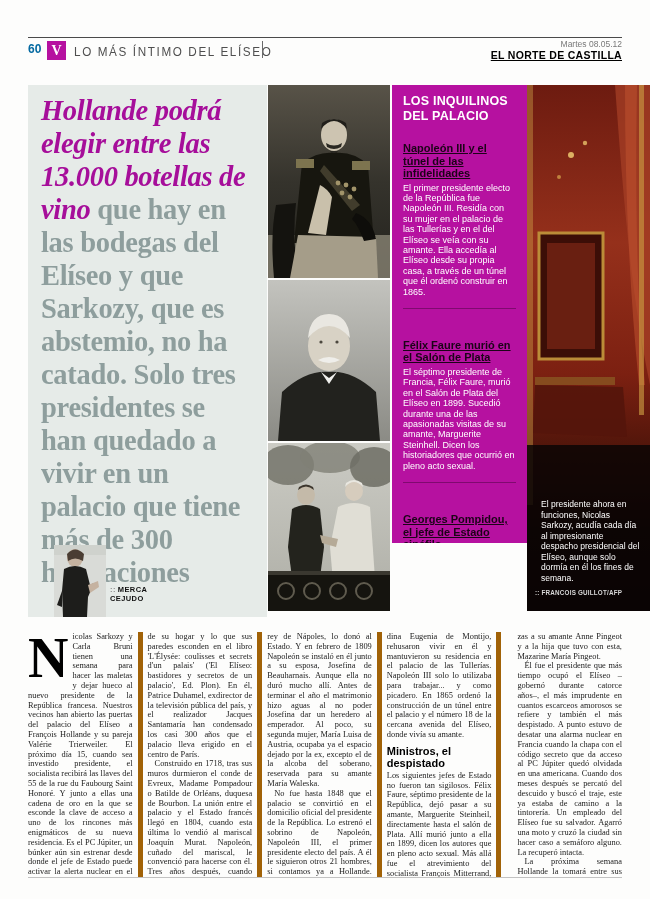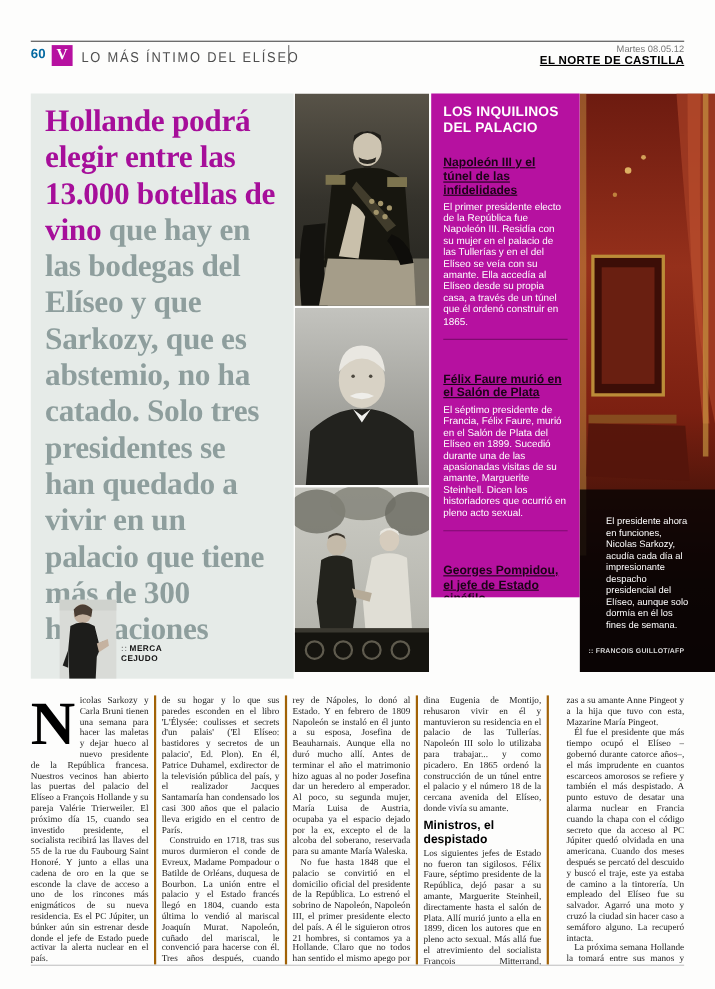--- a/index.html
+++ b/index.html
@@ -16,21 +16,21 @@
          color:#4f4f4f;letter-spacing:1.8px;transform:scaleX(.9);transform-origin:left center;white-space:nowrap;}
   .title-bar{position:absolute;left:262px;top:41px;width:1px;height:17px;background:#6a6a6a;}
   .issue{position:absolute;right:28px;top:39px;text-align:right;}
   .issue .date{font:8.5px/10px "Liberation Sans",sans-serif;color:#787878;}
   .issue .masthead{font:bold 10.5px/12px "Liberation Sans",sans-serif;color:#000;letter-spacing:.3px;text-decoration:underline;}
 
   
   .feature{position:absolute;left:28px;top:85px;width:239px;height:532px;background:#e6ebe8;box-sizing:border-box;}
   .feature h1{margin:9px 12px 0 13px;font-family:"Liberation Serif",serif;font-weight:bold;
               font-size:28.5px;line-height:33px;letter-spacing:-.3px;}
-  .feature .hl{color:#a60e9a;}
+  .feature .hl{color:#a60e9a;font-style:italic;}
   .feature .rest{color:#8e9e9d;}
   .author-photo{position:absolute;left:26px;bottom:0;width:52px;height:72px;display:block;}
   .byline{position:absolute;left:82px;bottom:14px;font:bold 7.5px/9px "Liberation Sans",sans-serif;
           color:#111;letter-spacing:.4px;}
   .byline .mark{color:#8a8a8a;margin-right:2px;}
 
   
   .photo{position:absolute;display:block;}
   .photo-napoleon{left:268px;top:85px;width:122px;height:193px;}
   .photo-faure{left:268px;top:280px;width:122px;height:161px;}
@@ -41,28 +41,28 @@
               box-sizing:border-box;padding:9px 11px;overflow:hidden;}
   .inquilinos h2{margin:0 0 18px;font:bold 12.5px/15px "Liberation Sans",sans-serif;color:#fff;letter-spacing:.2px;}
   .inquilinos h3{margin:0 0 3px;font:bold 11px/12.5px "Liberation Sans",sans-serif;color:#1c0318;text-decoration:underline;}
   .sb-body{margin:0;font:9px/10.4px "Liberation Sans",sans-serif;color:#fff;}
   .sb-div{border:0;border-top:1px solid rgba(92,6,80,.6);margin:11px 0 30px;}
 
   
   .palace{position:absolute;left:527px;top:85px;width:123px;height:526px;margin:0;}
   .palace svg{display:block;}
   .palace figcaption{position:absolute;left:8px;right:3px;bottom:14px;}
-  .palace .cap{margin:16px;font:8.5px/10.5px "Liberation Sans",sans-serif;color:#fff;}
+  .palace .cap{margin:6px;font:8.5px/10.5px "Liberation Sans",sans-serif;color:#fff;}
   .palace .credit{display:block;margin-top:3px;font:bold 6.3px/8px "Liberation Sans",sans-serif;
                   color:#d8d8d8;letter-spacing:.2px;}
 
   
   .article{position:absolute;left:28px;top:632px;width:594px;height:245px;display:flex;overflow:hidden;}
   .col{flex:1 1 0;padding:0 5px;box-sizing:border-box;}
-  .col + .col{border-left:2px solid #a16207;}
+  .col + .col{border-left:5px solid #a16207;}
   .col:first-child{padding-left:0;}
   .col:last-child{padding-right:0;padding-left:16px;}
   .col p{margin:0;font-family:"Liberation Serif",serif;font-size:8.4px;line-height:9.8px;
          text-align:justify;color:#1b1b1b;}
   .col p.indent{text-indent:7px;}
   .dropcap{float:left;font:bold 56px/46px "Liberation Serif",serif;color:#000;margin:3px 4px 0 0;}
   .subhead{font:bold 11px/12px "Liberation Sans",sans-serif;color:#000;margin:5px 0 2px;text-align:left;}
 
   .bottom-rule{position:absolute;left:28px;top:877px;width:594px;height:1px;background:#c2c2c2;}
 </style>

